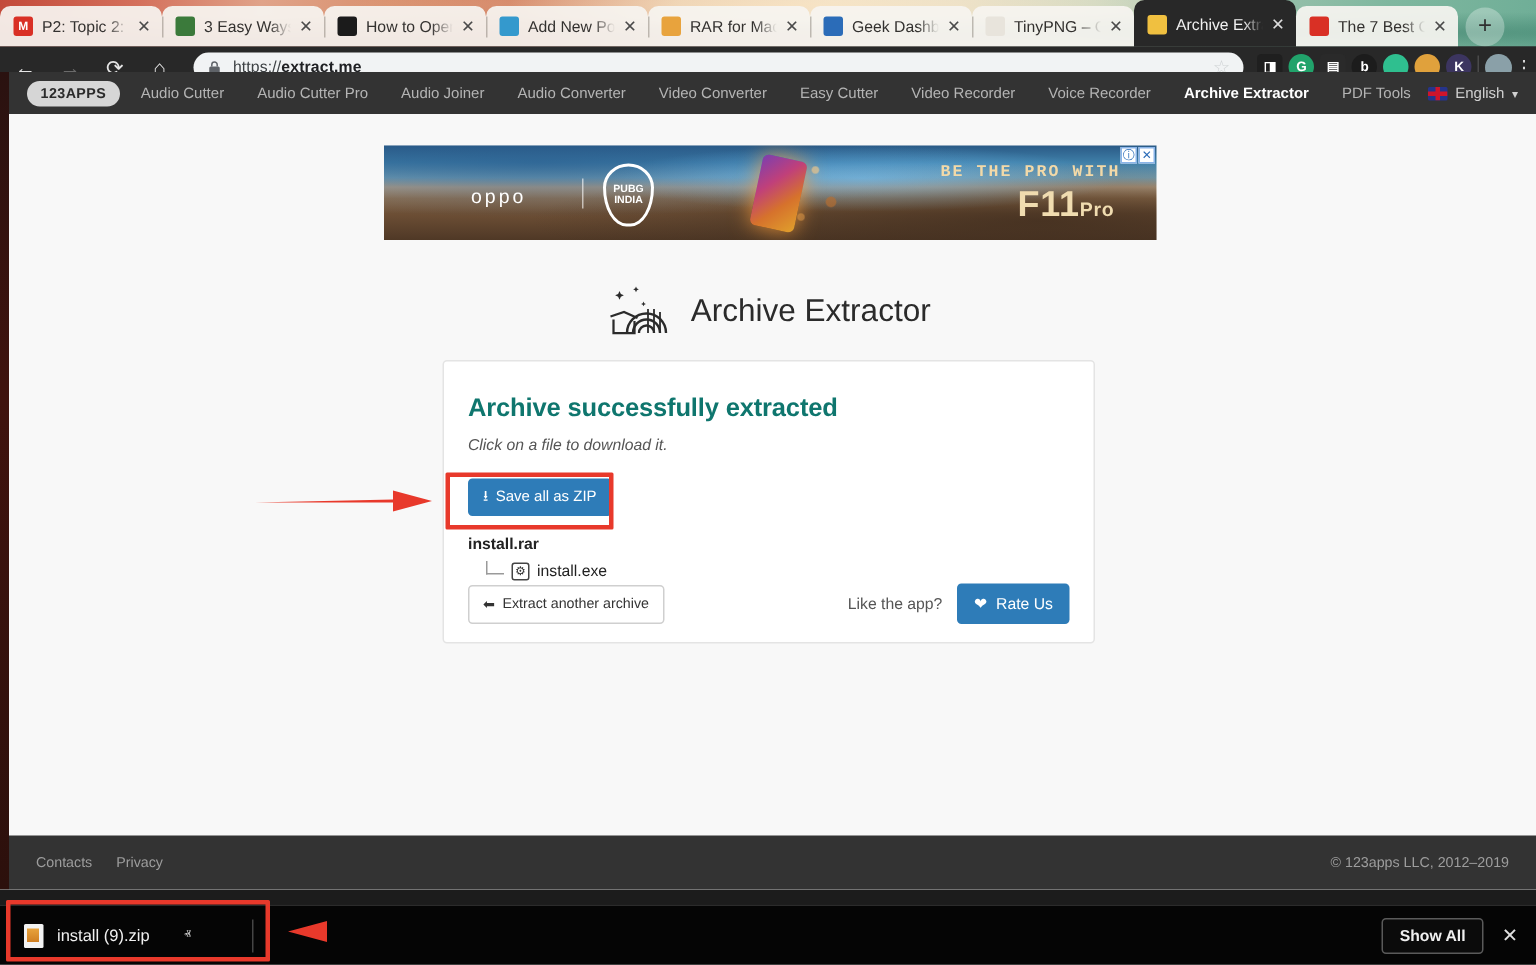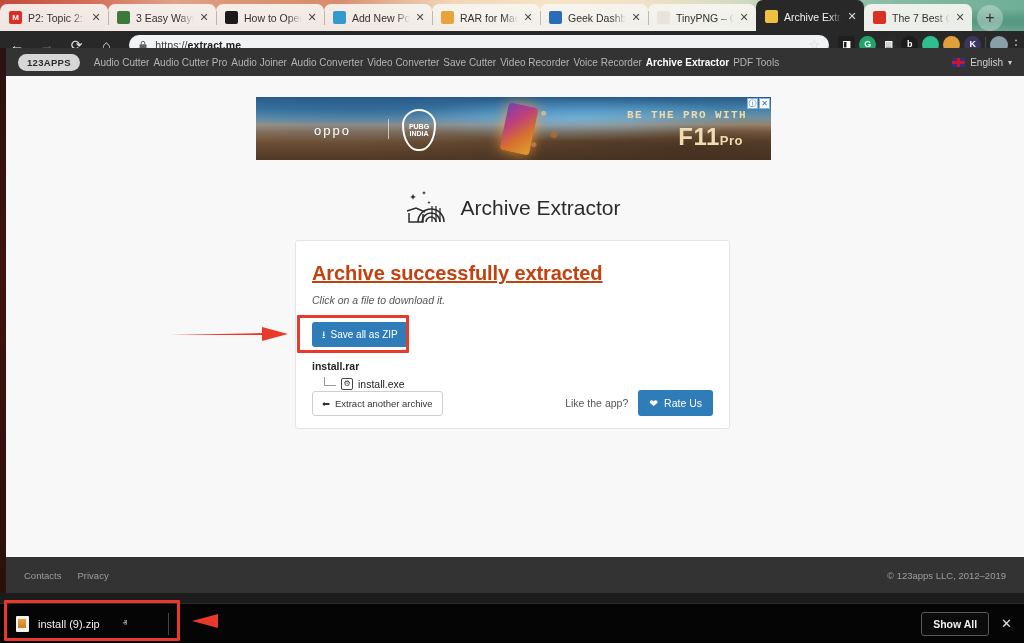--- a/index.html
+++ b/index.html
@@ -127,21 +127,21 @@
   }
   .sitebar {
     position: absolute; top: 0; left: 6px; width: 1018px; height: 28px;
     background: #333333; display: flex; align-items: center; padding: 0 12px;
   }
   .logo123 {
     background: #d6d6d6; color: #2b2b2b; border-radius: 10px;
     font-size: 9.5px; font-weight: 700; letter-spacing: .3px;
     padding: 3px 9px 3px 9px; margin-right: 14px;
   }
-  .navlinks { display: flex; align-items: center; gap: 4px; }
+  .navlinks { display: flex; align-items: center; gap: 22px; }
   .navlink { color: #b4b4b4; font-size: 10px; white-space: nowrap; }
   .navlink.active { color: #ffffff; font-weight: 700; }
   .lang { margin-left: auto; display: flex; align-items: center; gap: 5px; color: #d0d0d0; font-size: 10px; }
   .flag {
     width: 13px; height: 9px; display: inline-block; position: relative;
     background: #26348b; overflow: hidden; border-radius: 1px;
   }
   .flag:before, .flag:after { content:""; position:absolute; }
   .flag:before {
     left: 0; top: 3px; width: 100%; height: 3px; background: #cf142b;
@@ -217,21 +217,21 @@
   }
   .brand .logo-icon { width: 48px; height: 40px; }
   .brand .brand-text { font-size: 21px; color: #2b2b2b; font-weight: 400; }
 
   
   .card {
     position: absolute; top: 192px; left: 295px; width: 435px; height: 189px;
     background: #ffffff; border: 1px solid #e4e4e4; border-radius: 3px;
     padding: 21px 16px 0 16px;
   }
-  .card h1 { font-size: 20px; color: #c2410c; font-weight: 700; letter-spacing: -.1px; text-decoration: underline; }
+  .card h1 { font-size: 17px; color: #0f766e; font-weight: 700; letter-spacing: -.1px; }
   .card .sub { margin-top: 9px; font-size: 10.5px; color: #555; font-style: italic; }
 
   .btn-save {
     display: inline-flex; align-items: center; gap: 5px;
     background: #2e7cb8; color: #fff; border: 0; border-radius: 3px;
     font-size: 10px; padding: 7px 10px; margin-top: 16px;
     font-family: "Liberation Sans", sans-serif;
   }
   .btn-save .dl { font-size: 10px; line-height: 1; }
 
@@ -410,21 +410,21 @@
     <div class="left-strip"></div>
 
     <div class="sitebar">
       <div class="logo123">123APPS</div>
       <div class="navlinks" id="site-nav">
           <span class="navlink">Audio Cutter</span>
           <span class="navlink">Audio Cutter Pro</span>
           <span class="navlink">Audio Joiner</span>
           <span class="navlink">Audio Converter</span>
           <span class="navlink">Video Converter</span>
-          <span class="navlink">Save Cutter</span>
+          <span class="navlink">Easy Cutter</span>
           <span class="navlink">Video Recorder</span>
           <span class="navlink">Voice Recorder</span>
           <span class="navlink active">Archive Extractor</span>
           <span class="navlink">PDF Tools</span>
         </div>
       <div class="lang">
         <span class="flag"></span>
         <span>English</span>
         <span class="caret">▾</span>
       </div>

